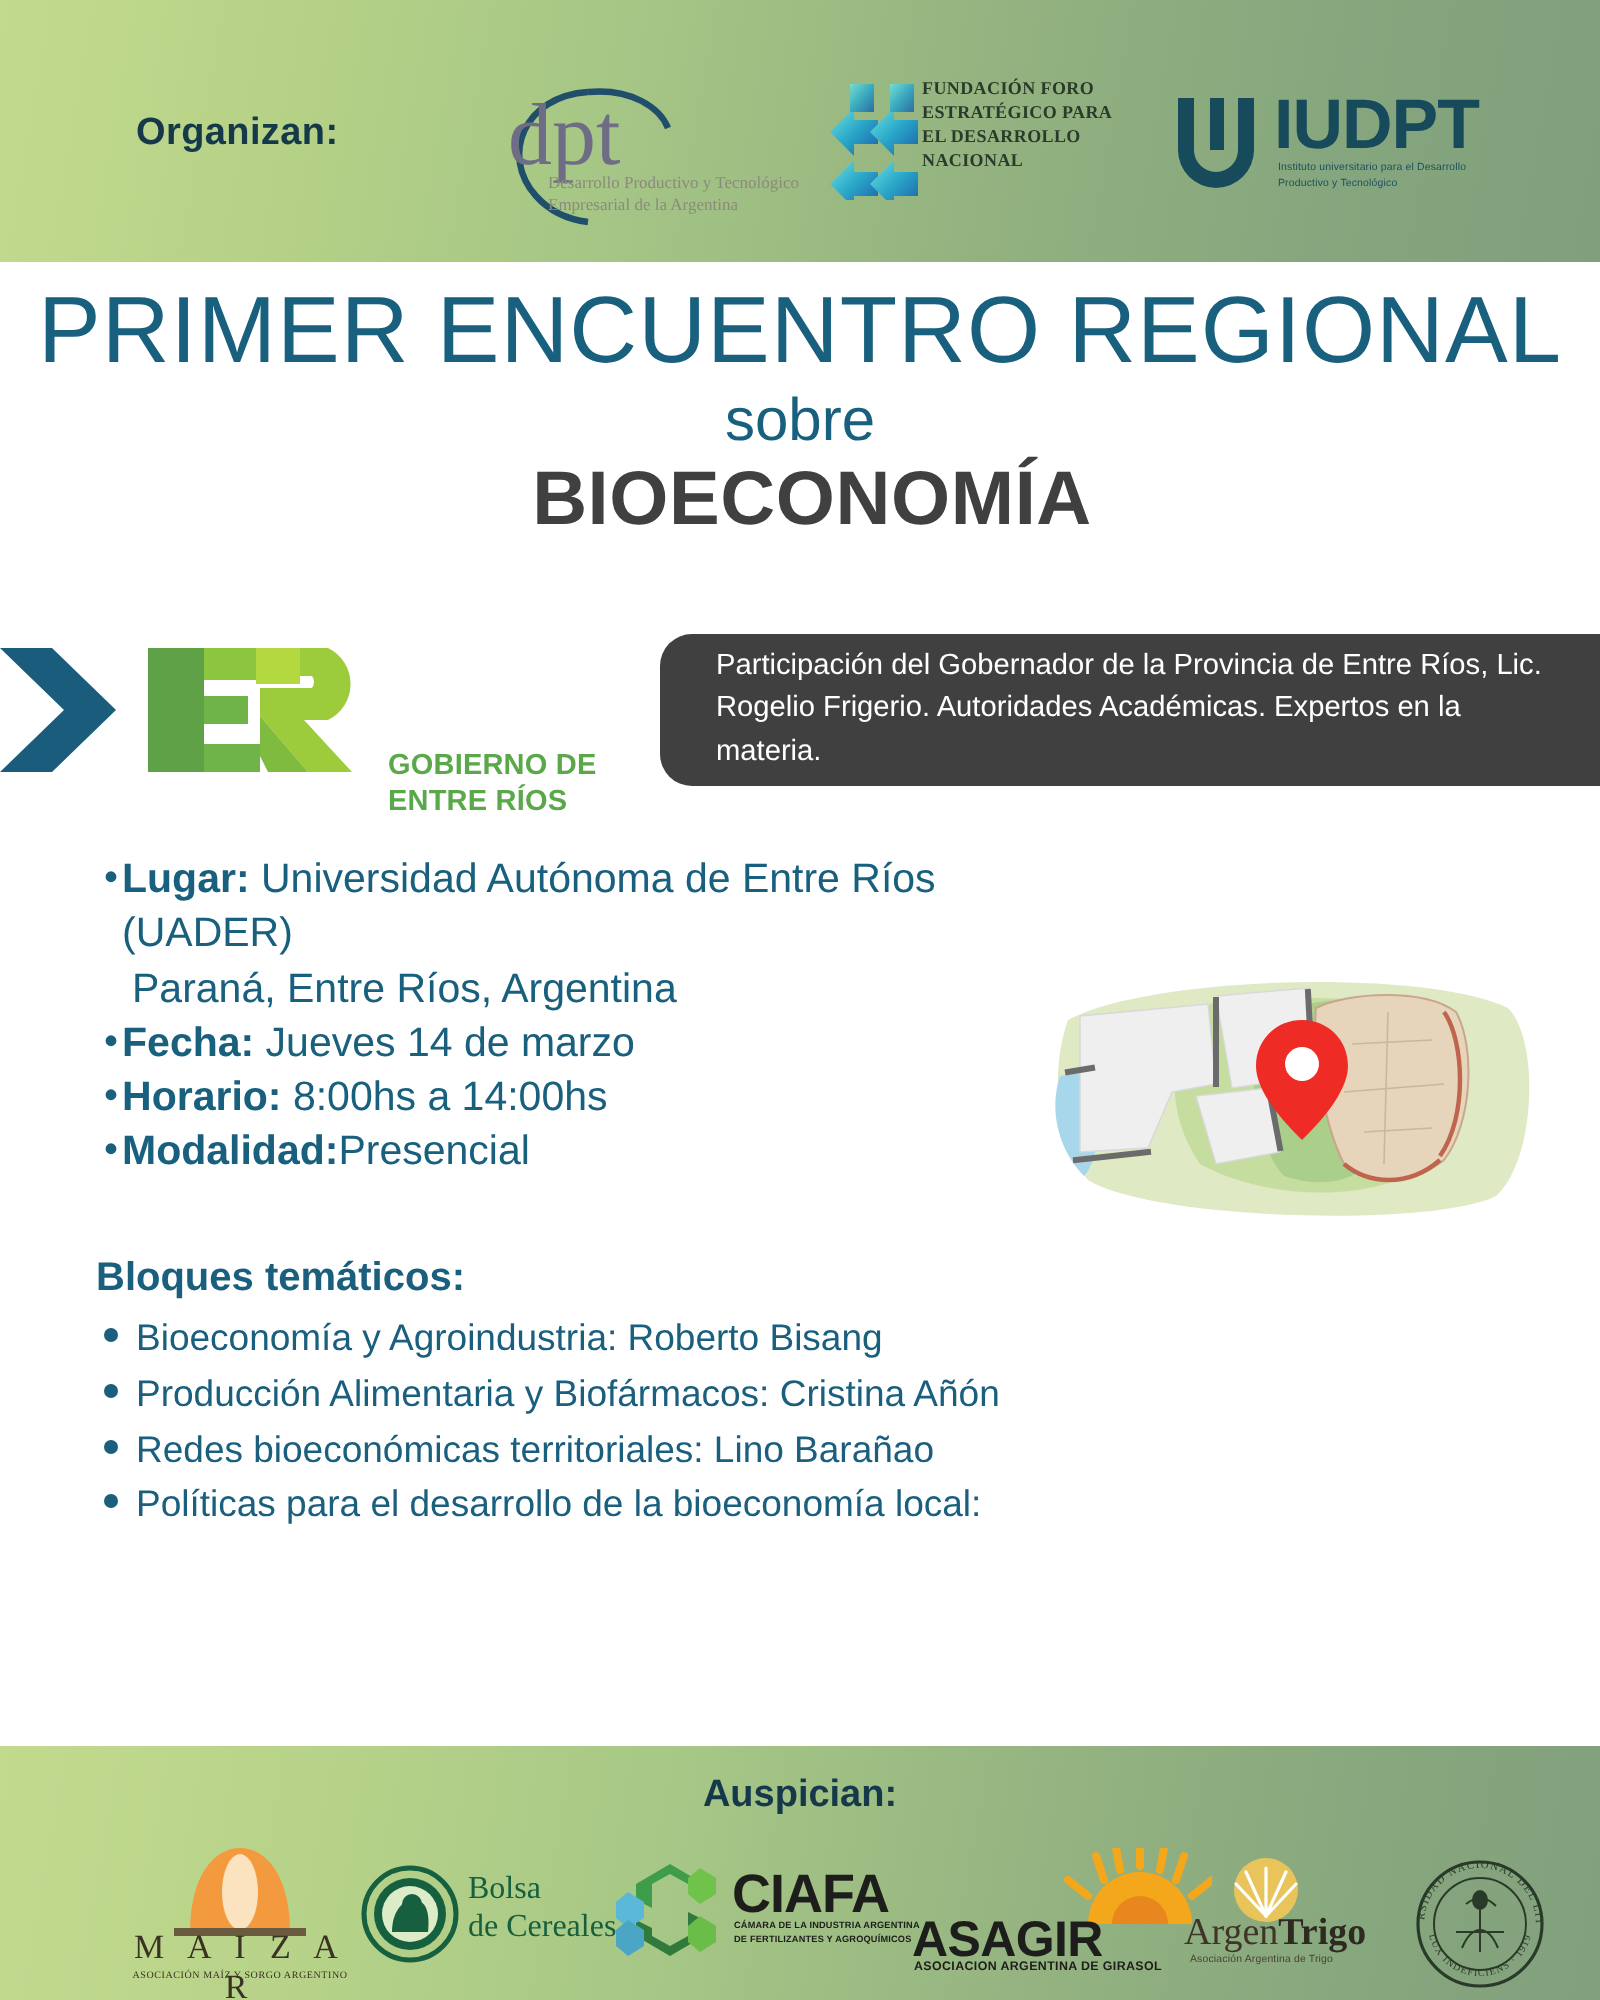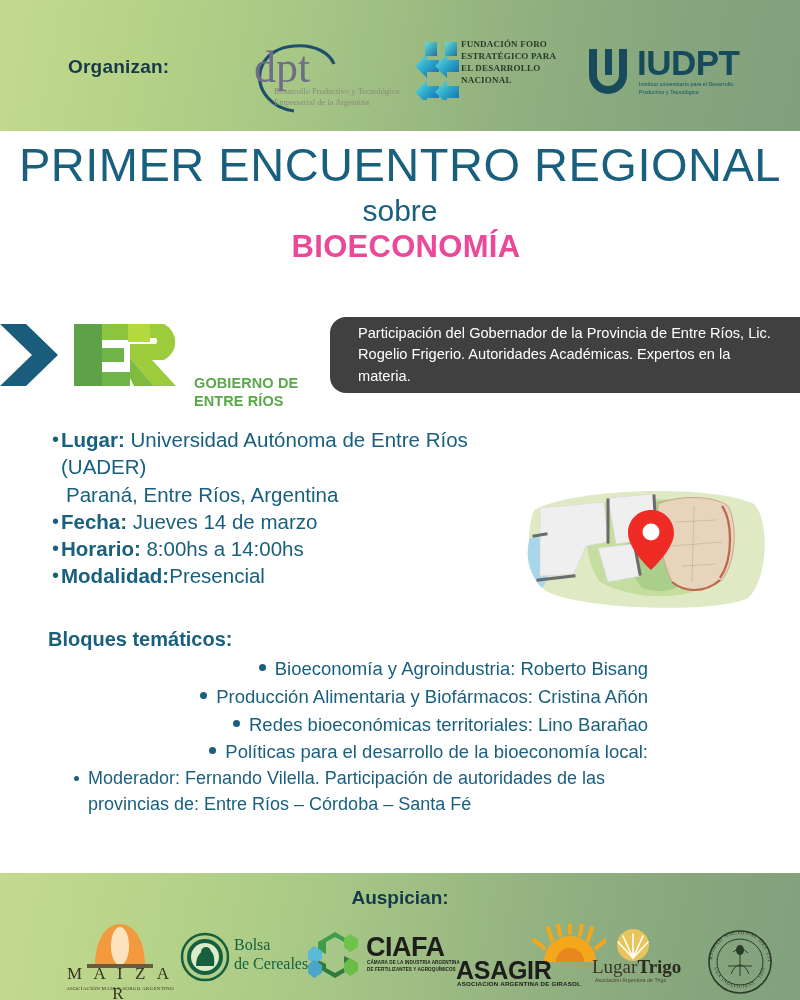--- a/index.html
+++ b/index.html
@@ -56,21 +56,21 @@
   }
   .logo-iudpt svg { position:absolute; left:0; top:2px; }
 
   
   .title-wrap { position:absolute; left:0; top:140px; width:800px; text-align:center; }
   .t-main {
     font-size:47px; color:#18607e; letter-spacing:.5px; line-height:1.08;
     font-weight:400; white-space:nowrap;
   }
   .t-sobre { font-size:30px; color:#18607e; margin-top:3px; font-weight:400; }
-  .t-bio { font-size:31px; color:#ec4899; font-weight:bold; letter-spacing:.3px; margin-top:1px;margin-left:12px; }
+  .t-bio { font-size:38px; color:#404040; font-weight:bold; letter-spacing:.3px; margin-top:1px;margin-left:12px; }
 
   
   .er-row { position:absolute; left:0; top:310px; width:800px; height:88px; }
   .er-arrow { position:absolute; left:0; top:14px; }
   .er-mark { position:absolute; left:72px; top:12px; }
   .er-gov {
     position:absolute; left:194px; top:33px;
     font-size:14.5px; font-weight:bold; color:#5aa84a; line-height:1.22; letter-spacing:.1px;margin-top:32px;
   }
   .note-box {
@@ -88,21 +88,21 @@
   .d-bullet { color:#18607e; font-size:20px; line-height:1.33; margin-right:2px; }
   .d-key { font-weight:bold; }
   .d-cont { font-size:20.5px; line-height:1.33; padding-left:14px; }
 
   
   .map { position:absolute; left:516px; top:476px; width:272px; height:140px; }
 
   
   .blocks { position:absolute; left:48px; top:628px; width:600px; color:#1a5f7e; }
   .b-title { font-size:20px; font-weight:bold; margin-bottom:4px; }
-  .b-item { font-size:18.5px; line-height:1.5; display:flex; align-items:flex-start;justify-content:flex-end; }
+  .b-item { font-size:18.5px; line-height:1.5; display:flex; align-items:flex-start; }
   .b-dot {
     width:7px; height:7px; border-radius:50%; background:#1a5f7e;
     margin:9px 9px 0 4px; flex:0 0 auto;
   }
   .b-sub { margin-left:26px; display:flex; align-items:flex-start; }
   .b-subdot {
     width:5px; height:5px; border-radius:50%; background:#1a5f7e;
     margin:10px 9px 0 0; flex:0 0 auto;
   }
   .b-subtext { font-size:18px; line-height:1.42; }
@@ -326,24 +326,20 @@
     </div>
     <div class="b-item">
       <span class="b-dot"></span>
       <span>Redes bioeconómicas territoriales: Lino Barañao</span>
     </div>
     <div class="b-item">
       <span class="b-dot"></span>
       <span>Políticas para el desarrollo de la bioeconomía local:</span>
     </div>
 
-    <div class="b-sub">
-      <span class="b-subdot"></span>
-      <span class="b-subtext">Moderador: Fernando Vilella. Participación de autoridades de las provincias de: Entre Ríos – Córdoba – Santa Fé</span>
-    </div>
   </div>
 
   <div class="band-bot">
     <div class="auspician">Auspician:</div>
 
     <div class="sponsors">
 
       <div class="sp maizar">
         <svg width="130" height="50" viewBox="0 0 130 50">
           <path d="M40 46 C 40 18, 52 4, 65 4 C 78 4, 90 18, 90 46 Z" fill="#f39a3f"></path>
@@ -405,21 +401,21 @@
         <svg width="46" height="34" viewBox="0 0 46 34" style="position:absolute;left:22px;top:-2px">
           <circle cx="23" cy="17" r="16" fill="#e8c45a"></circle>
           <g stroke="#ffffff" stroke-width="1.6" stroke-linecap="round" fill="none">
             <path d="M23 30 L23 6"></path>
               <path d="M23 30 L13 8"></path>
               <path d="M23 30 L33 8"></path>
             <path d="M23 30 L8 14"></path>
               <path d="M23 30 L38 14"></path>
           </g>
         </svg>
-        <div class="at-word"><span>Lugar</span><b>Trigo</b></div>
+        <div class="at-word"><span>Argen</span><b>Trigo</b></div>
         <div class="at-sub">Asociación Argentina de Trigo</div>
       </div>
 
       <div class="sp unl">
         <svg width="80" height="76" viewBox="0 0 80 76">
           <defs>
             <path id="ringTop" d="M12 40 A28 28 0 0 1 68 40"></path>
             <path id="ringBot" d="M14 40 A26 26 0 0 0 66 40"></path>
           </defs>
           <circle cx="40" cy="40" r="31" fill="none" stroke="#2a3a28" stroke-width="1.6"></circle>

